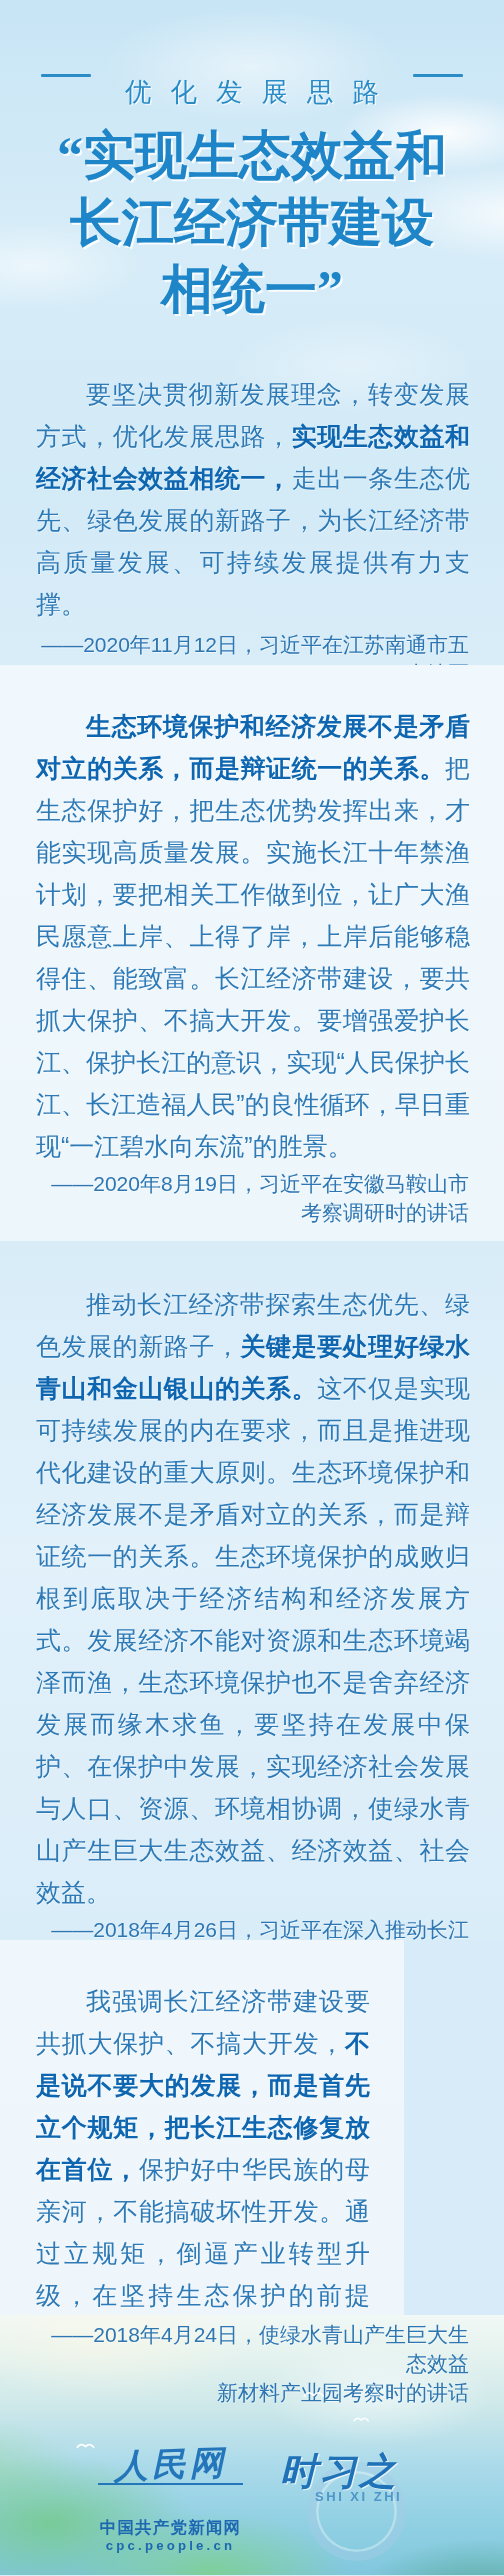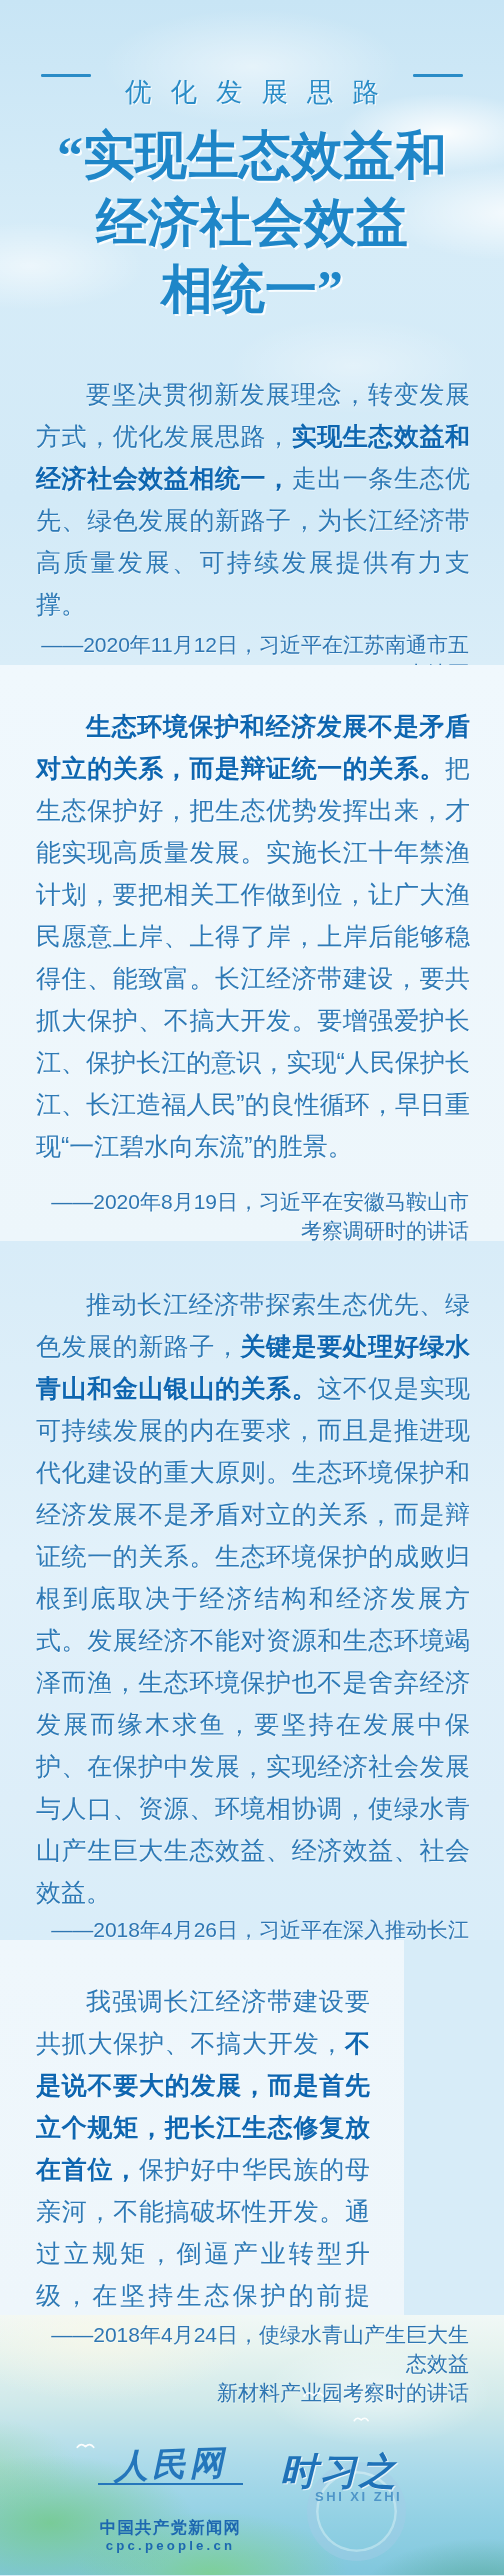--- a/index.html
+++ b/index.html
@@ -54,21 +54,21 @@
   }
   .sec-sky .quote-text{margin-top:50px;}
   .sec-sky .quote-source{margin-top:5px;}
 
   
   .sec-band2{
     width:504px;height:576px;overflow:hidden;
     background:linear-gradient(180deg,#f0f8fd 0%,#edf6fb 100%);
   }
   .sec-band2 .quote-text{margin-top:40px;}
-  .sec-band2 .quote-source{margin-top:20px;padding-left:44px;}
+  .sec-band2 .quote-source{margin-top:2px;padding-left:44px;}
 
   
   .sec-mid{
     width:504px;height:699px;overflow:hidden;
     background:linear-gradient(180deg,#d8ecf8 0%,#e2f1fa 45%,#ddeef9 80%,#d9edf9 100%);
   }
   .sec-mid .quote-text{margin-top:42px;}
   .sec-mid .quote-source{margin-top:1.9px;}
 
   
@@ -129,21 +129,21 @@
 <div class="poster">
 
   <section class="sec-sky">
     <div class="eyebrow">
       <div class="dash"></div>
       <div class="eyebrow-text">优化发展思路</div>
       <div class="dash"></div>
     </div>
     <h1 class="main-title" style="margin:16.4px 0 0 0;">
       <div>“实现生态效益和</div>
-      <div>经济社会效益</div>
+      <div>长江经济带建设</div>
       <div>相统一”</div>
     </h1>
     <p class="quote-text"><span class="seg">要坚决贯彻新发展理念，转变发展方式，优化发展思路，</span><span class="seg seg-b">实现生态效益和经济社会效益相统一，</span><span class="seg">走出一条生态优先、绿色发展的新路子，为长江经济带高质量发展、可持续发展提供有力支撑。</span></p>
     <p class="quote-source">
       <span style="display:block">——2020年11月12日，习近平在江苏南通市五山地区</span>
 
     </p>
   </section>
 
   <section class="sec-band2">

